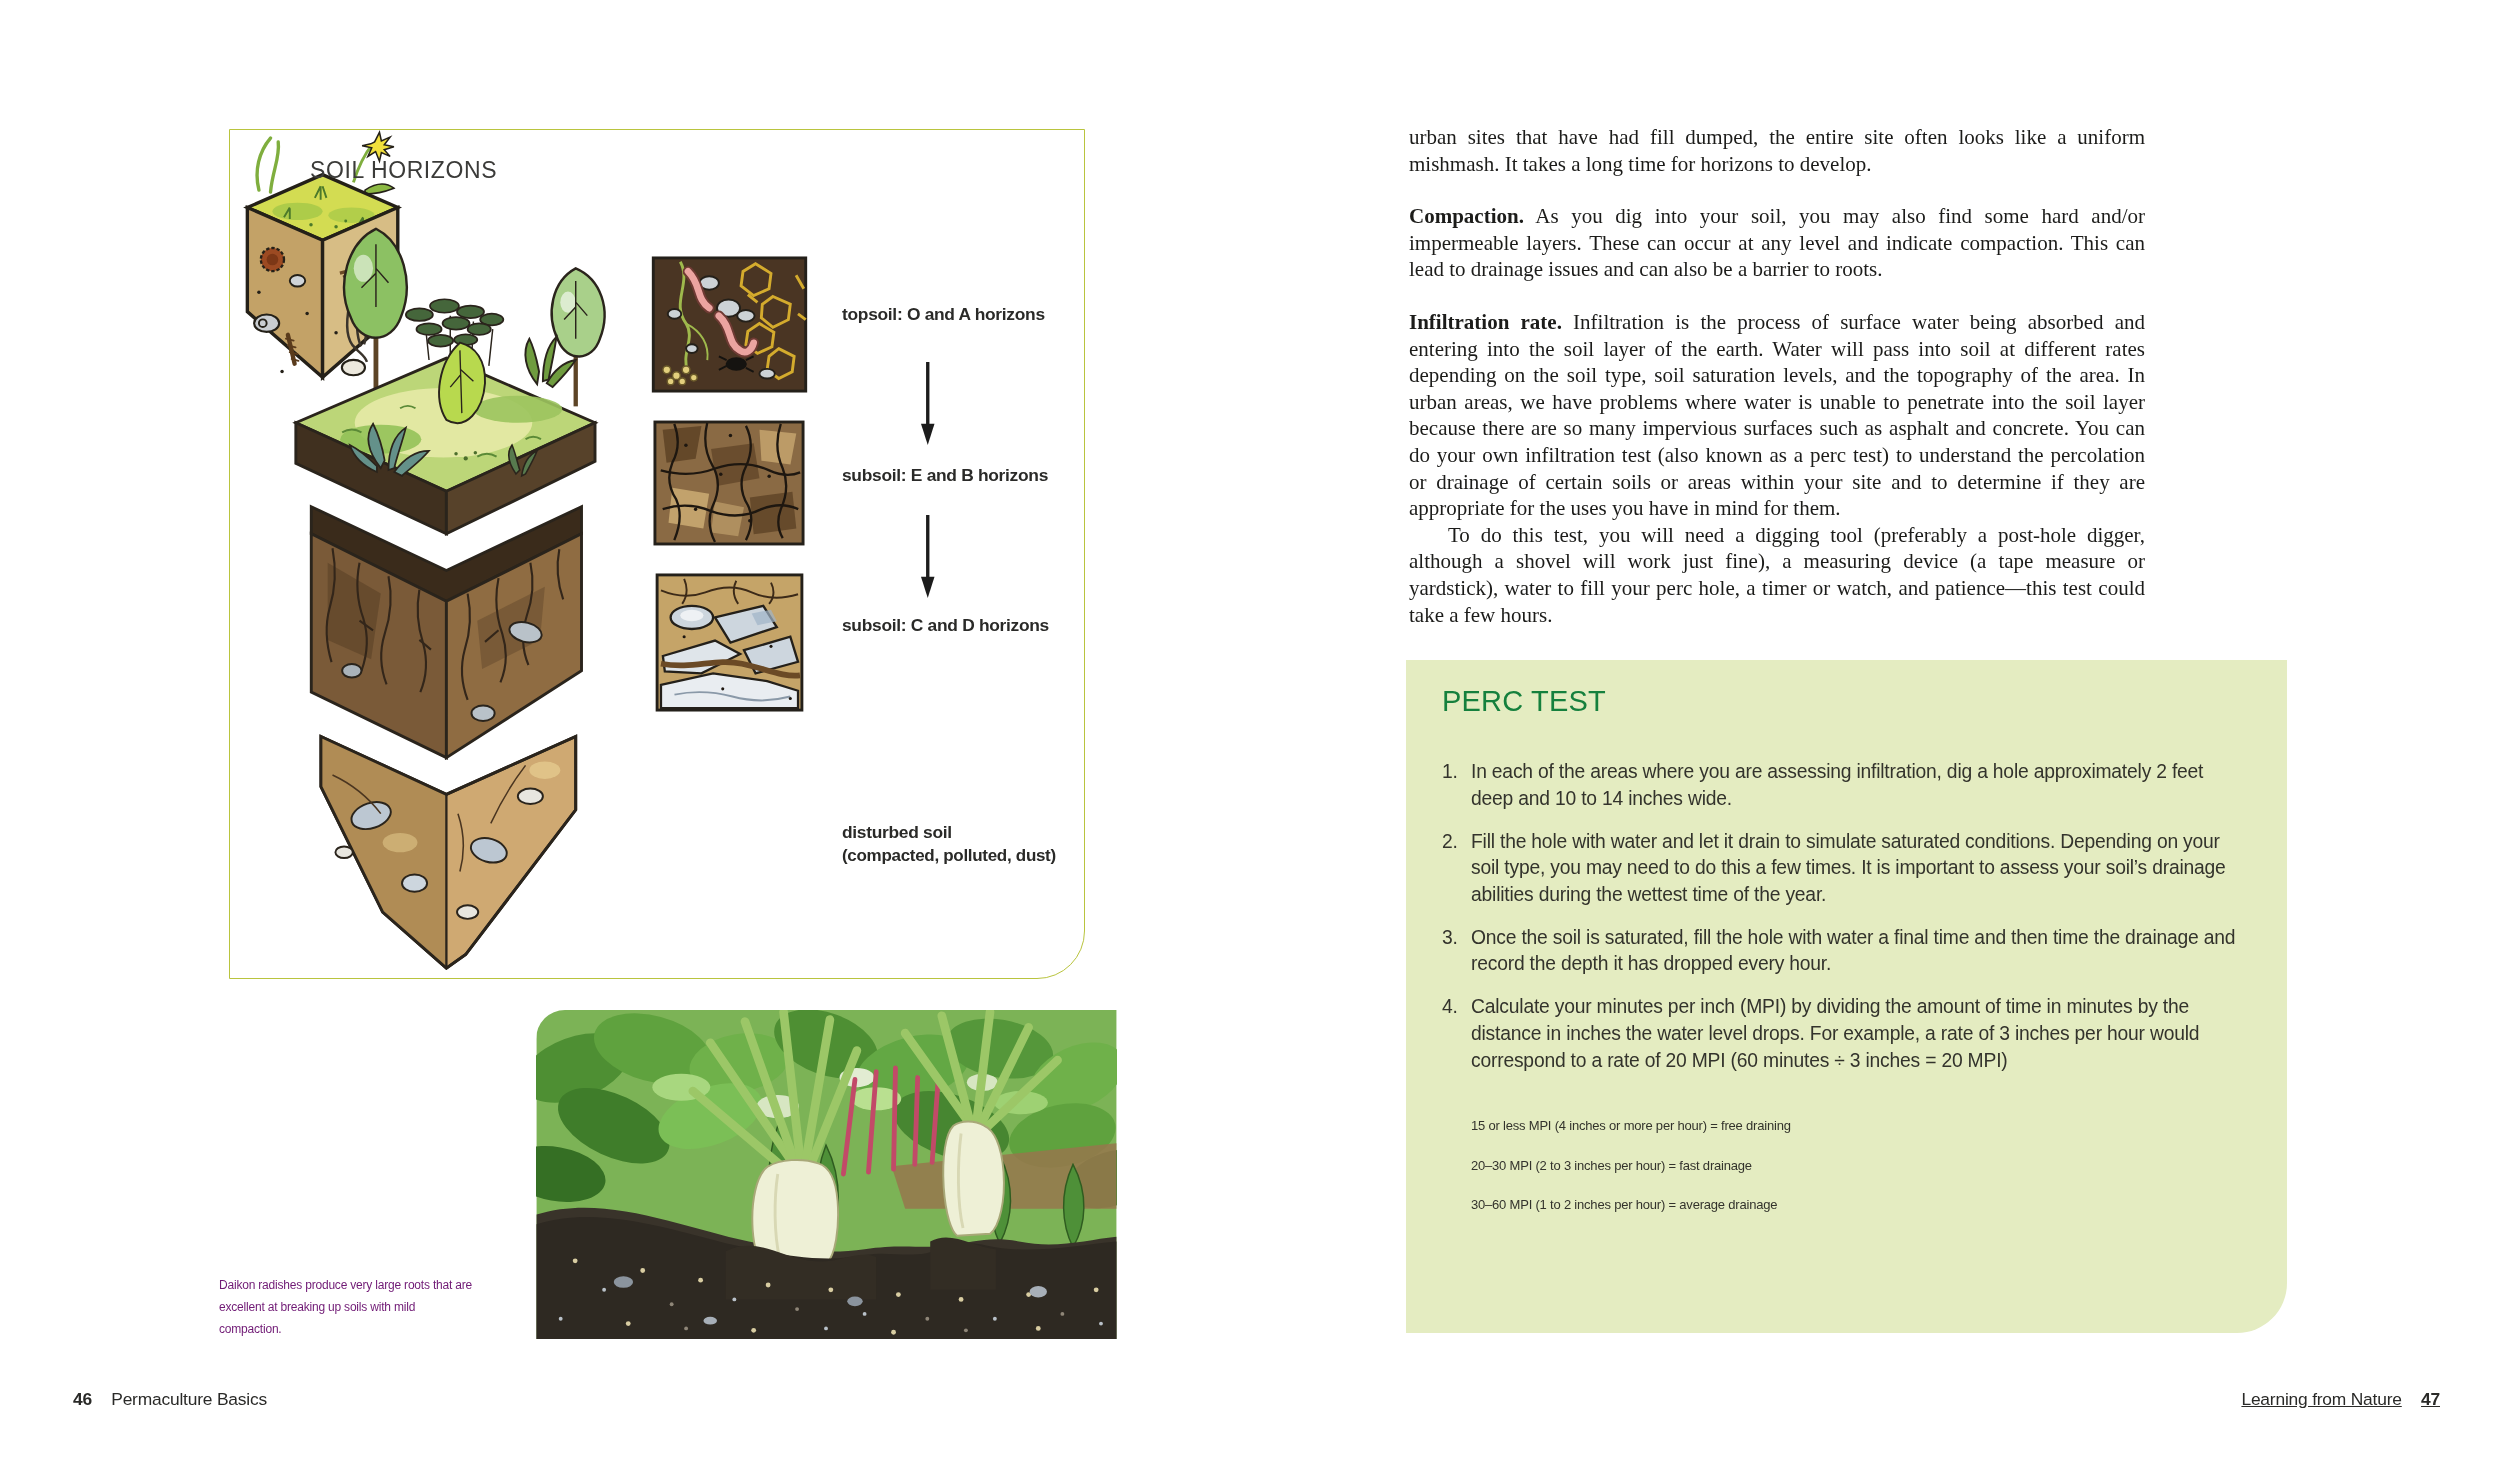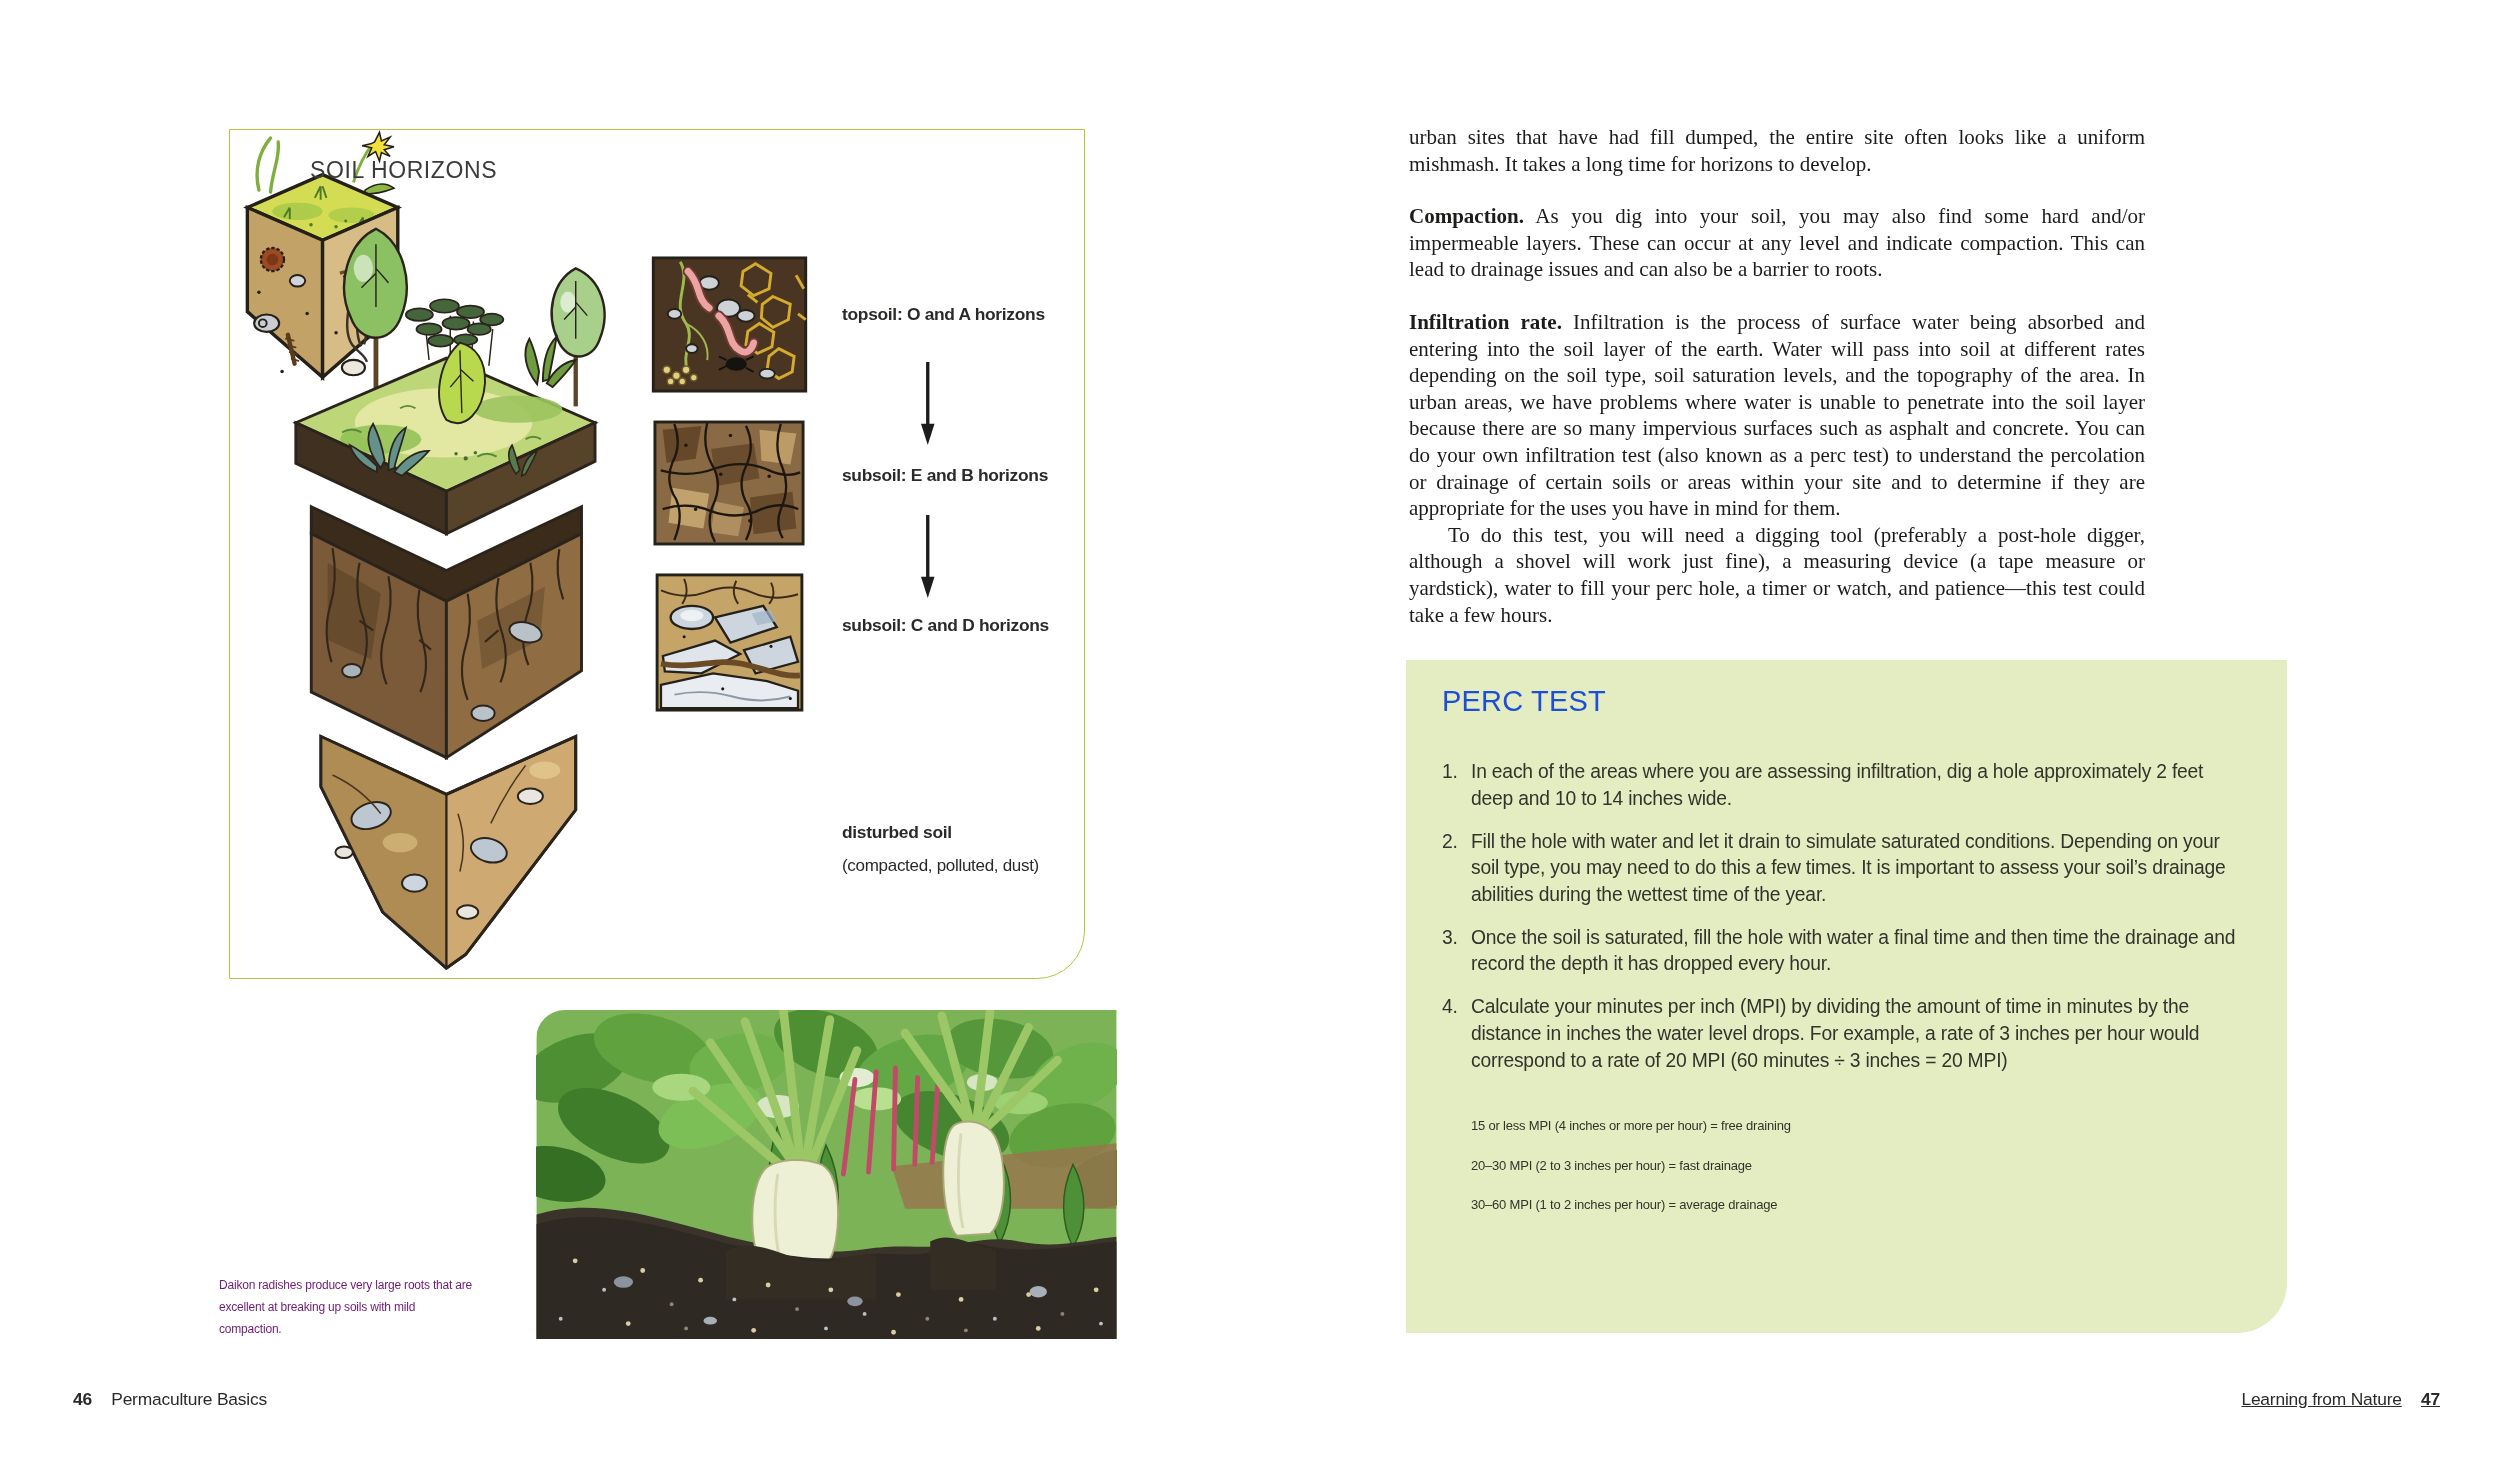--- a/index.html
+++ b/index.html
@@ -20,21 +20,21 @@
     position:absolute; left:80px; top:27px; font-size:23px; letter-spacing:0.6px;
     color:#3b3b39; font-weight:400;
   }
   .soil-illustration { position:absolute; left:5.8px; top:85px; width:415px; height:763px; }
   .thumb { position:absolute; }
   .thumb-1 { left:421px; top:126px; width:157px; height:137px; }
   .thumb-2 { left:423px; top:290px; width:152px; height:126px; }
   .thumb-3 { left:425px; top:443px; width:149px; height:139px; }
   .cube    { left:404px; top:587px; width:189px; height:263px; }
   .soil-label { position:absolute; left:612px; font-size:17.4px; font-weight:700; color:#2a2a28; letter-spacing:-0.3px; }
-  .soil-label .sub { display:block; font-weight:400; font-size:17px; margin-top:13px; }
+  .soil-label .sub { display:block; font-weight:700; font-size:17px; margin-top:3px; }
   .label-1 { top:174px; }
   .label-2 { top:335px; }
   .label-3 { top:485px; }
   .label-4 { top:692px; }
   .arrow { position:absolute; left:690px; width:15.5px; height:83px; }
   .arrow-1 { top:232px; }
   .arrow-2 { top:385px; }
 
   .caption {
     position:absolute; left:219px; top:1274px; width:259px;
@@ -59,21 +59,21 @@
   .body-text p { margin:0 0 26px 0; }
   .body-text p.joined { margin:0; }
   .body-text p.indented { text-indent:39px; margin:0; }
   .body-text strong { font-weight:700; }
 
   .perc-box {
     position:absolute; left:1406px; top:660px; width:881px; height:673px;
     background:#e4ecc1; border-radius:0 0 50px 0; color:#33332c;
   }
   .perc-title {
-    margin:25px 0 6px 36px; font-size:29px; font-weight:400; letter-spacing:0.2px; color:#1d4ed8;
+    margin:25px 0 6px 36px; font-size:29px; font-weight:400; letter-spacing:0.2px; color:#15803d;
   }
   .perc-steps { margin:41px 39px 0 36px; }
   .perc-step { display:flex; margin-bottom:16.4px; font-size:19.3px; line-height:26.6px; letter-spacing:-0.2px; }
   .perc-step .num { width:29px; flex:0 0 29px; }
   .perc-step .txt { flex:1; max-width:804px; }
   .perc-ratings { margin:39px 39px 0 65px; }
   .perc-rating { font-size:13px; line-height:26.6px; margin-bottom:13px; letter-spacing:-0.2px; }
 </style>
 </head>
 <body>

